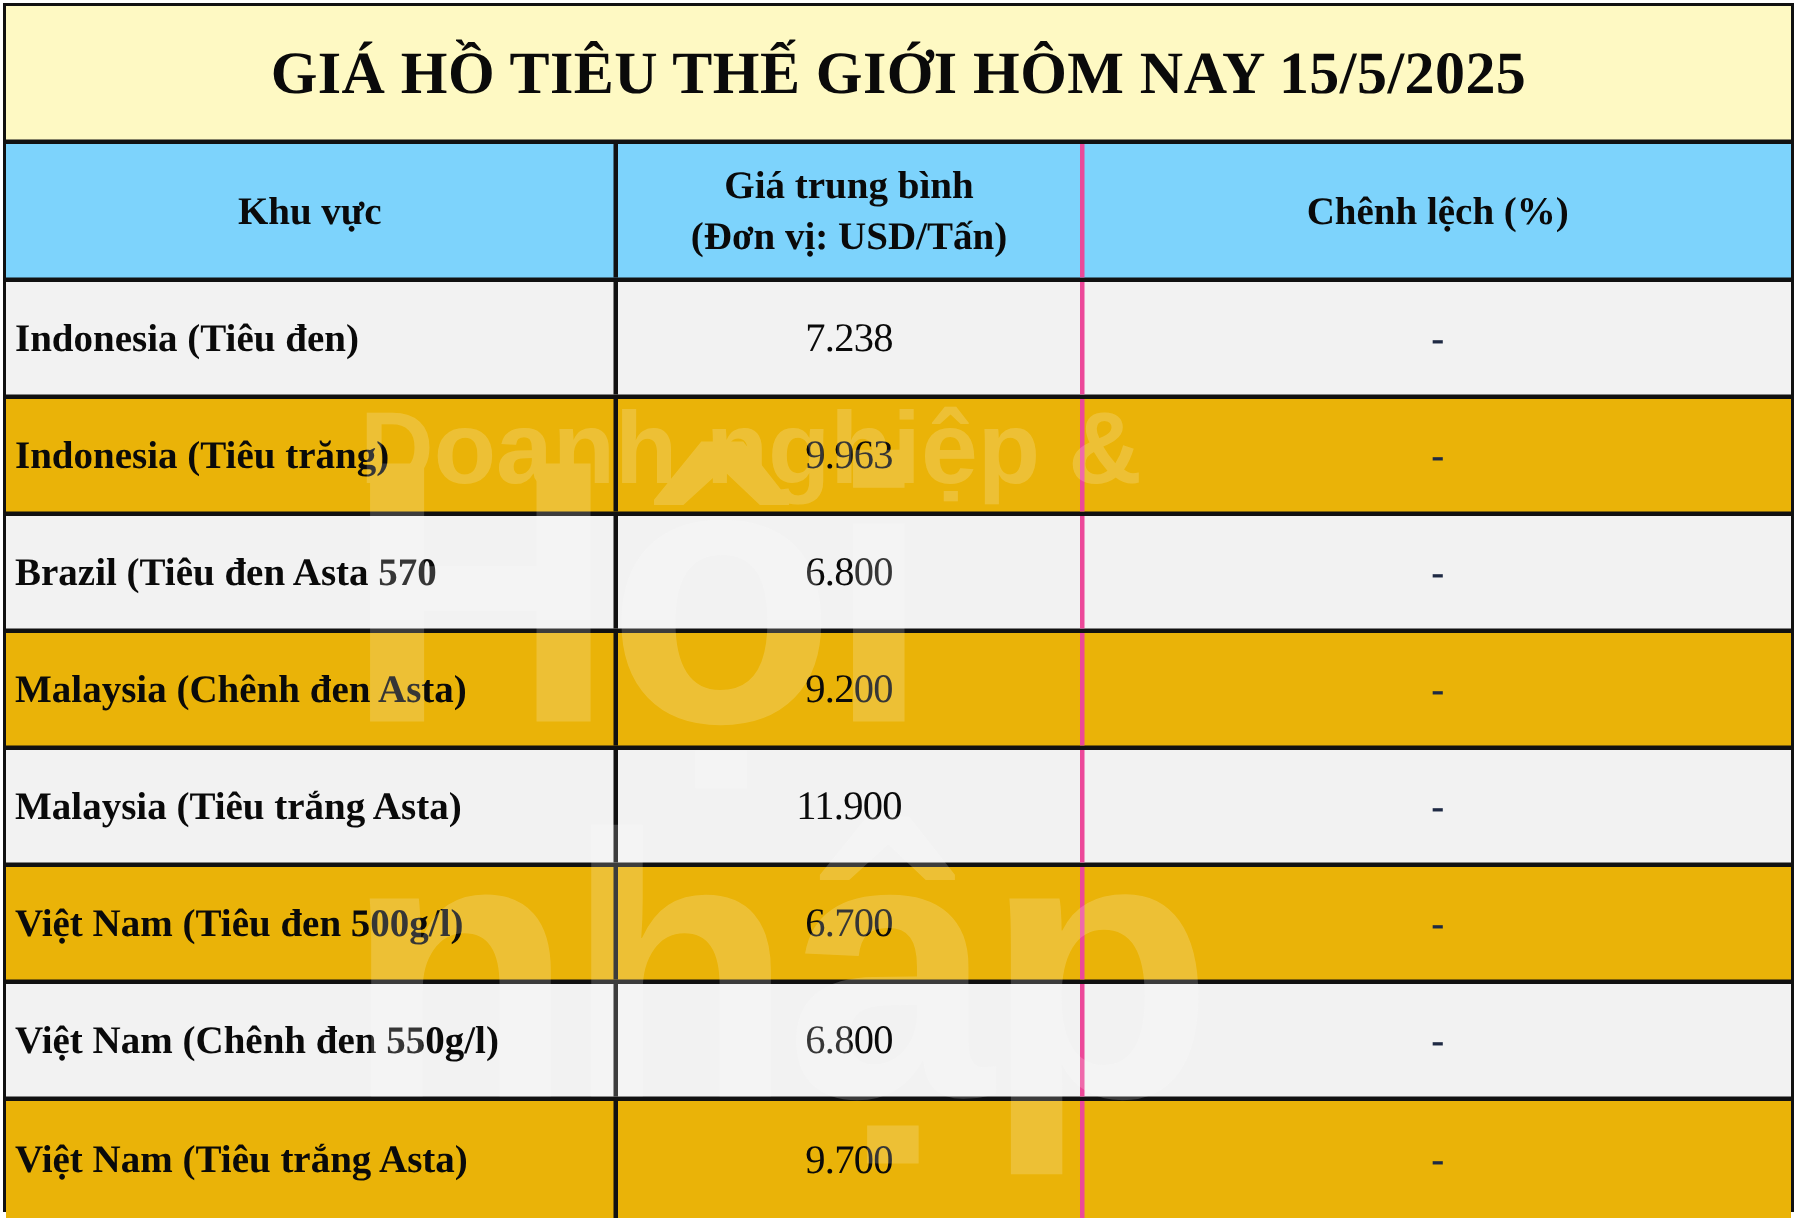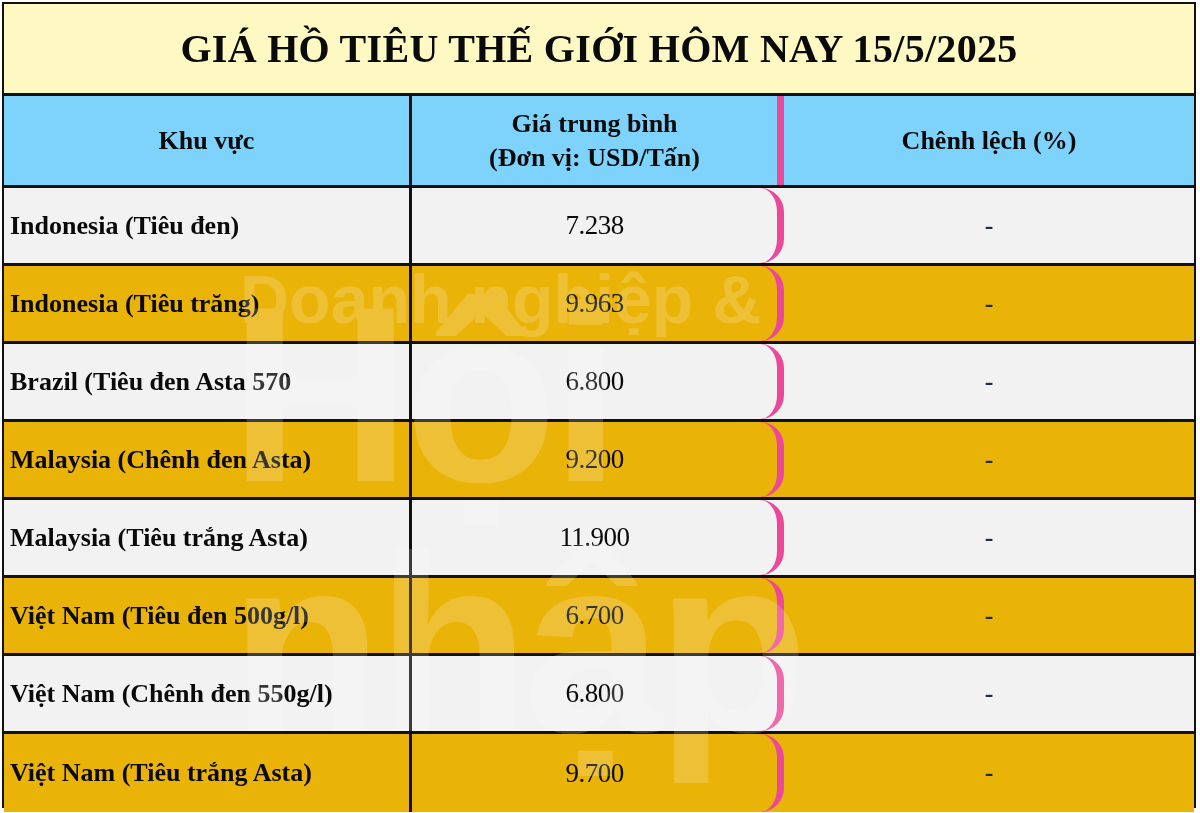--- a/index.html
+++ b/index.html
@@ -15,26 +15,26 @@
     letter-spacing: 0.3px;
   }
   .row { display: flex; height: 78px; border-bottom: 3px solid #111; box-sizing: border-box; }
   .row:last-child { border-bottom: none; }
   .hdr { height: 92px; background: #7dd3fc; }
   .cell {
     box-sizing: border-box; display: flex; align-items: center;
     font-family: "Liberation Serif", serif; color: #0a0a0a;
   }
   .c1 { width: 408px; border-right: 3px solid #111; padding-left: 6px; }
-  .c2 { width: 372px; border-right: 7px solid #ec4899; justify-content: center; }
+  .c2 { width: 311px; border-right: 3px solid #ec4899; justify-content: center; }
   .c3 { flex: 1; justify-content: center; }
   .hdr .cell { font-weight: bold; font-size: 26px; justify-content: center; text-align: center; padding-left: 0; line-height: 34px; }
   .hdr .c2 { flex-direction: column; }
   .region { font-weight: bold; font-size: 26px; }
-  .price { font-size: 27px; letter-spacing: -0.5px; border-radius: 24px; }
+  .price { font-size: 27px; letter-spacing: -0.5px; }
   .diff { font-weight: bold; font-size: 26px; color: #1f2a44; }
   .light { background: #F2F2F2; }
   .blue { background: #eab308; }
   .watermark {
     position: absolute; left: 120px; top: 230px; width: 980px; height: 300px;
     pointer-events: none; opacity: 0.18; color: #ffffff;
     font-family: "Liberation Sans", sans-serif; font-weight: bold;
   }
   .watermark .wm-small { position: absolute; left: 120px; top: 30px; font-size: 68px; }
   .watermark .wm-big { position: absolute; left: 110px; top: 40px; font-size: 250px; letter-spacing: -6px; line-height: 250px; }

